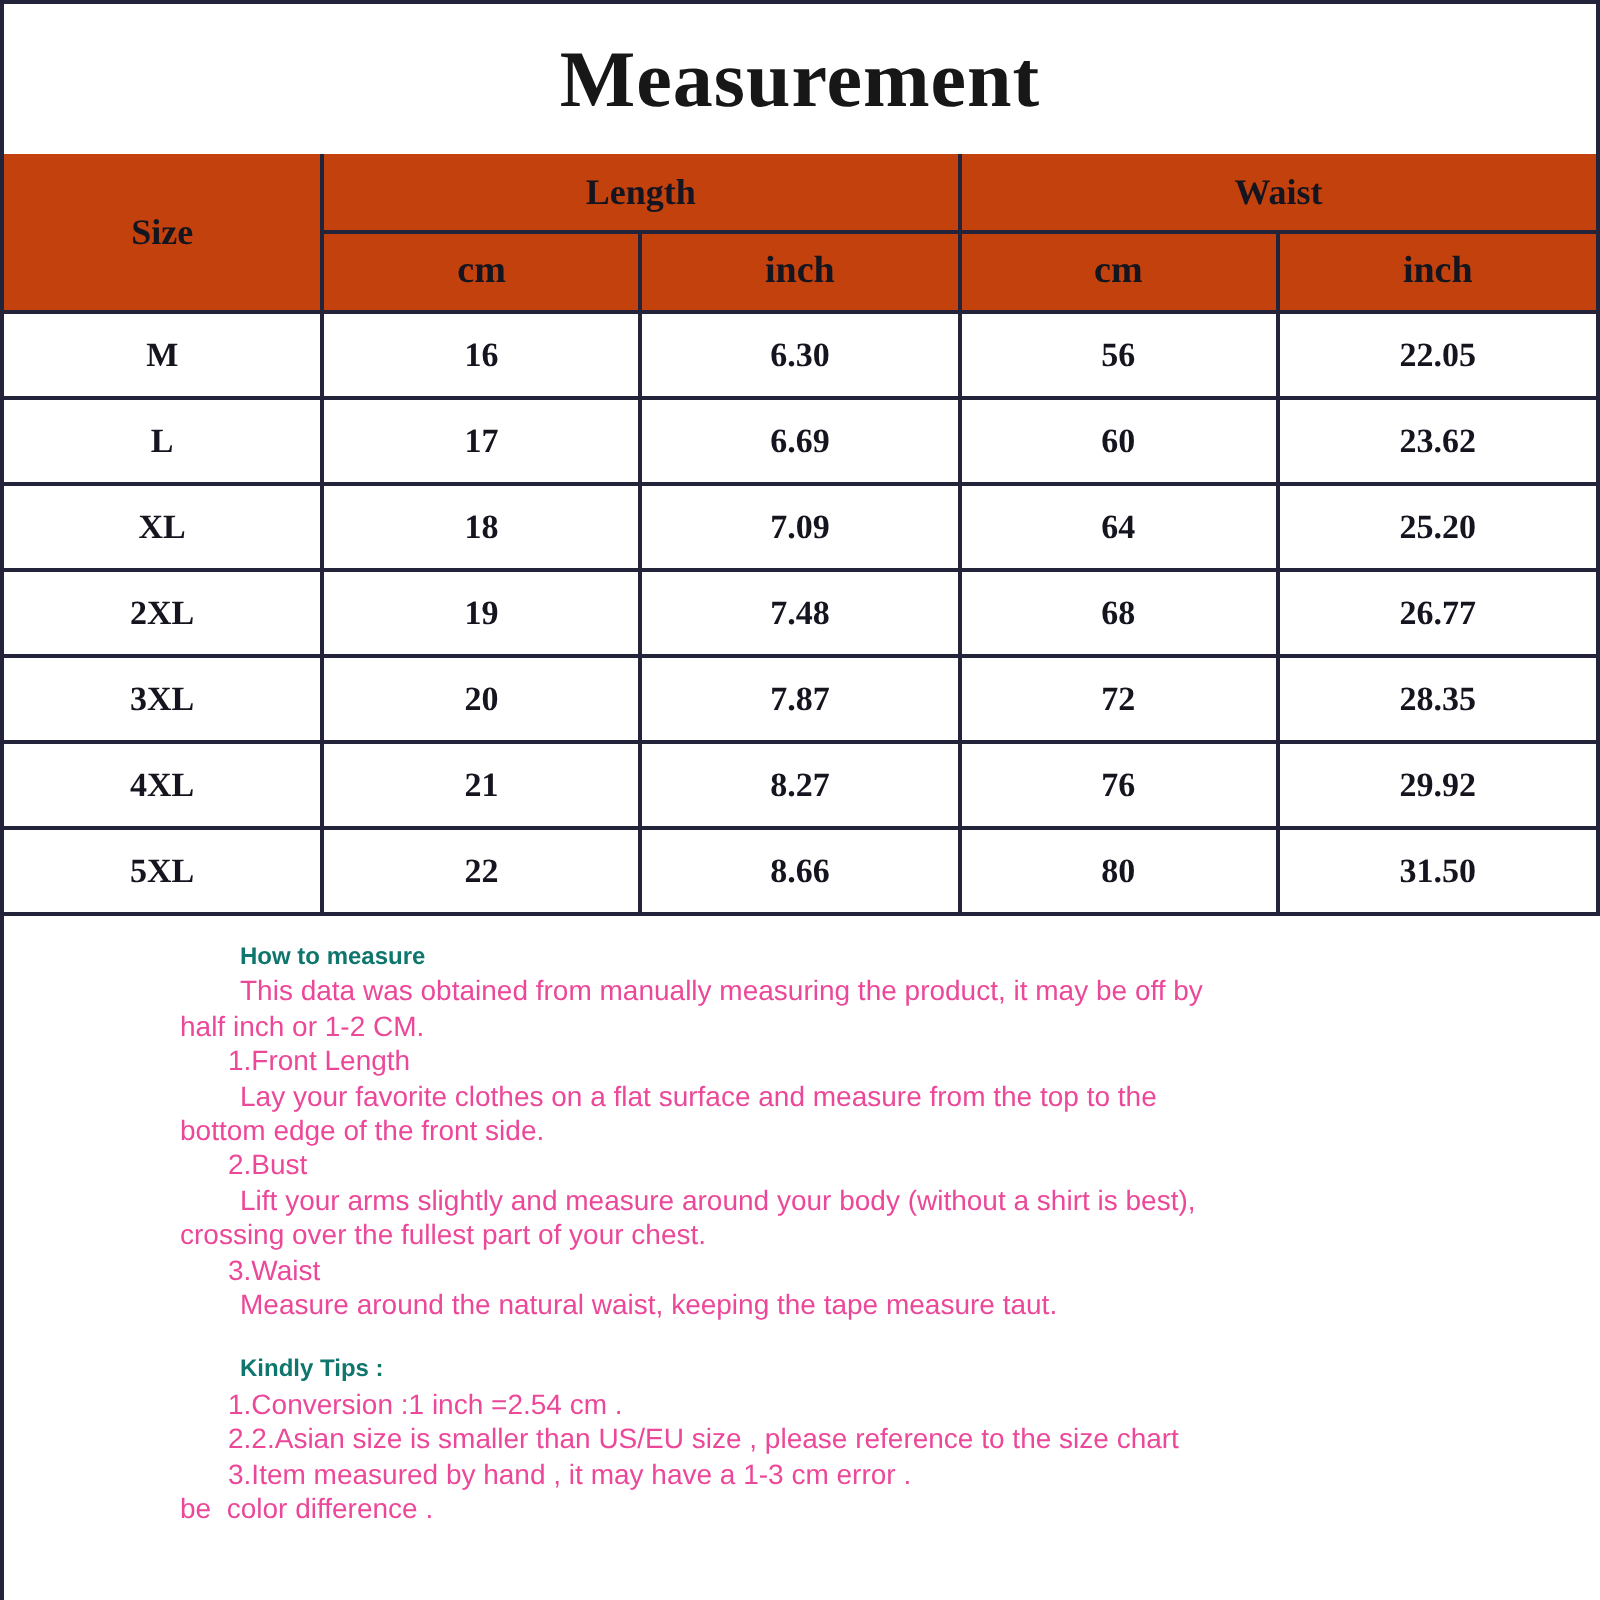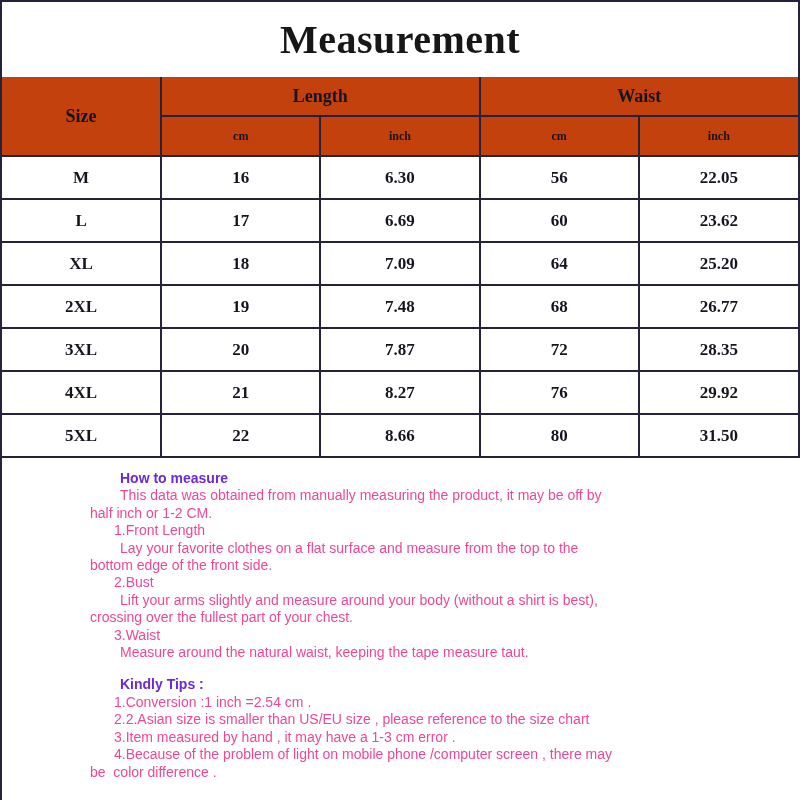--- a/index.html
+++ b/index.html
@@ -43,42 +43,42 @@
     text-align:center;
     vertical-align:middle;
     font-family:"Liberation Serif", serif;
     font-weight:bold;
     color:#151520;
     padding:0;
   }
   table.size-table th { background:#c2410c; font-size:18px; }
   table.size-table td { background:#ffffff; font-size:17px; height:41px; }
   tr.group-row th { height:38px; }
-  tr.sub-row th { height:38px; font-size:12px; }
+  tr.sub-row th { height:38px; font-size:19px; }
   th.size-head { font-size:19px; }
   
   table.size-table tr th:first-child, table.size-table tr td:first-child { border-left:none; }
   table.size-table tr th:last-child, table.size-table tr td:last-child { border-right:none; }
   tr.group-row th { border-top:none; }
 
   
   .notes {
     padding:12px 30px 0 0;
     color:#323232;
   }
   .notes .line {
     font-size:14px;
     line-height:17.4px;
     white-space:pre;
     color:#ec4899;
   }
   .notes .line.bold {
     font-weight:bold;
-    font-size:14px;
-    color:#6d28d9;
+    font-size:12px;
+    color:#0f766e;
   }
   .ind-0 { padding-left:88px; }
   .ind-1 { padding-left:112px; }
   .ind-2 { padding-left:118px; }
   .section-gap { height:15px; }
 </style>
 </head>
 <body>
 
 <div class="sheet">
@@ -174,19 +174,18 @@
         <div class="line ind-2">Measure around the natural waist, keeping the tape measure taut.</div>
       </div>
 
     <div class="section-gap"></div>
 
     <div class="line bold ind-2">Kindly Tips :</div>
     <div id="tips-lines">
         <div class="line ind-1">1.Conversion :1 inch =2.54 cm .</div>
         <div class="line ind-1">2.2.Asian size is smaller than US/EU size , please reference to the size chart</div>
         <div class="line ind-1">3.Item measured by hand , it may have a 1-3 cm error .</div>
-        <div class="line ind-1">4.Because of the problem of light on mobile phone /computer screen , there may</div>
         <div class="line ind-0">be  color difference .</div>
       </div>
 
   </div>
 
 </div>
 
 </body></html>

